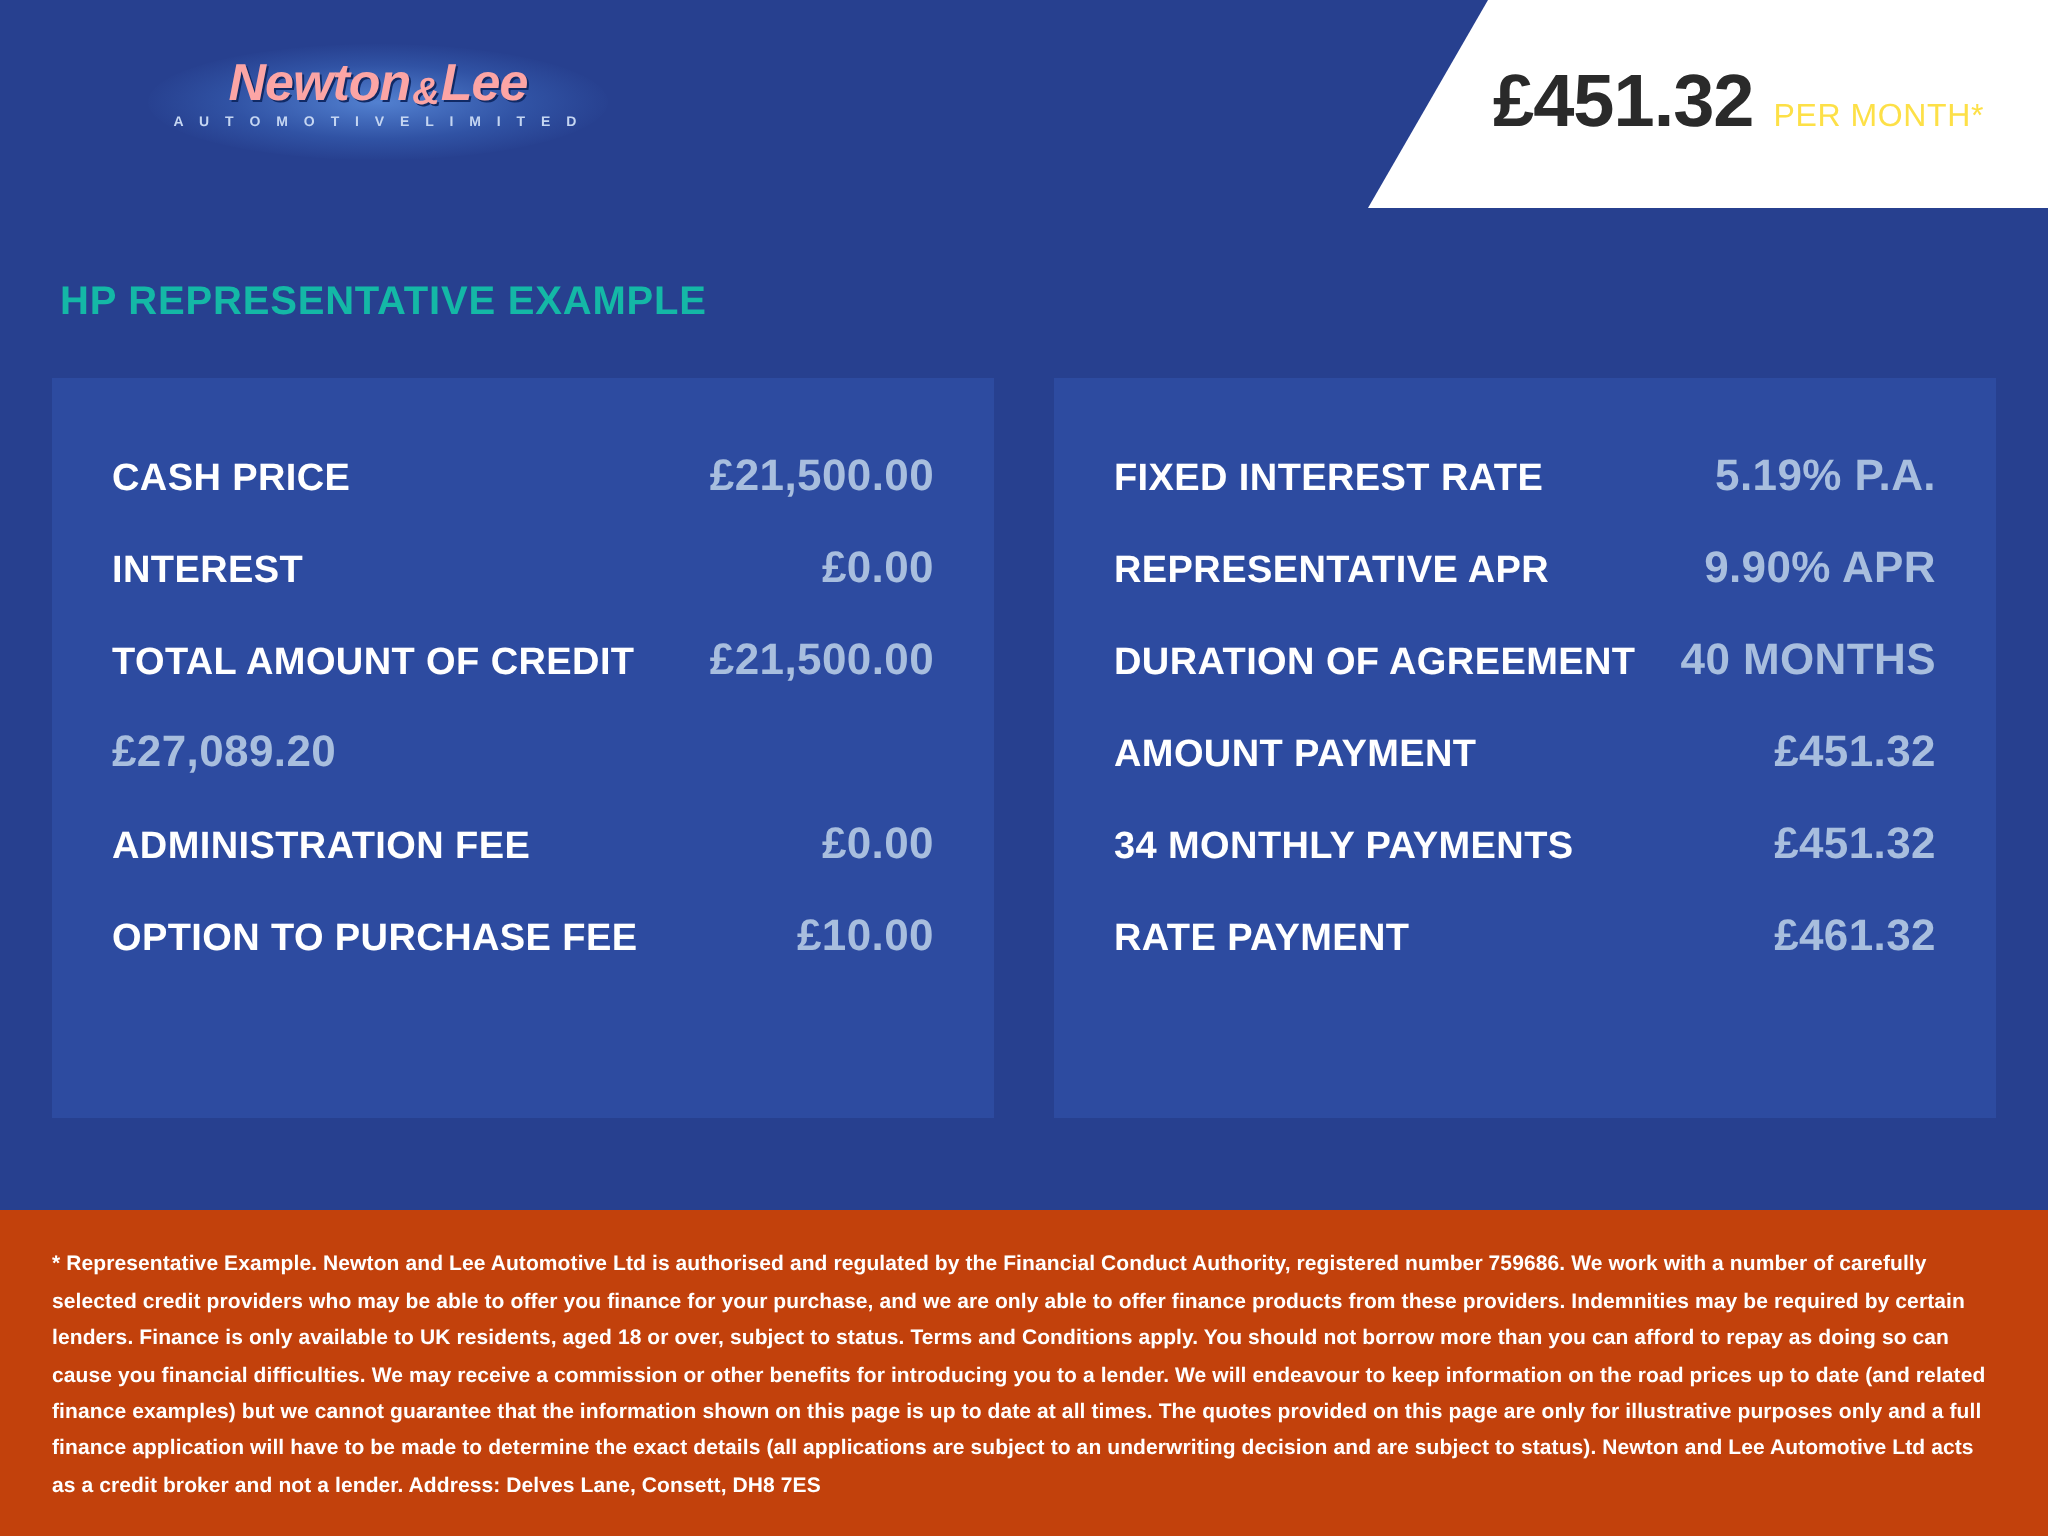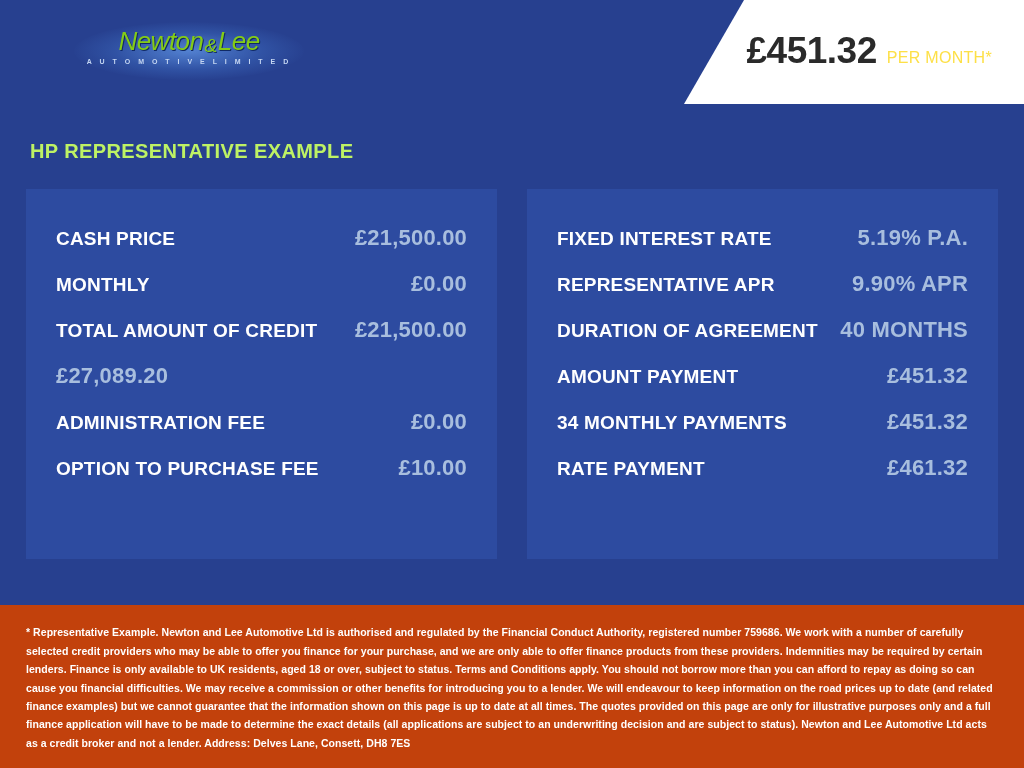--- a/index.html
+++ b/index.html
@@ -52,23 +52,23 @@
     height: 58px;
     border-radius: 50%;
     background: radial-gradient(ellipse at center, rgba(90,140,220,0.85) 0%, rgba(60,105,190,0.45) 45%, rgba(39,64,143,0) 72%);
   }
   .logo-text {
     position: absolute;
     left: 0;
     top: 14px;
     width: 230px;
     text-align: center;
-    color: #84cc16;
+    color: #fca5a5;
     font-style: italic;
-    font-weight: normal;
+    font-weight: bold;
     font-size: 26px;
     letter-spacing: -0.5px;
     text-shadow: 1px 1px 0 #102a66;
     line-height: 1;
   }
   .logo-amp {
     display: inline-block;
     font-size: 19px;
     font-style: italic;
     vertical-align: -2px;
@@ -105,21 +105,21 @@
     font-weight: normal;
     letter-spacing: 0.3px;
   }
 
   
   .content {
     position: relative;
     padding: 0 26px;
   }
   .section-title {
-    color: #bef264;
+    color: #14b8a6;
     font-size: 20px;
     font-weight: bold;
     letter-spacing: 0.4px;
     margin: 36px 0 26px 4px;
   }
   .panels {
     display: flex;
     gap: 30px;
   }
   .panel {
@@ -196,21 +196,21 @@
     <div class="section-title">HP REPRESENTATIVE EXAMPLE</div>
 
     <div class="panels">
 
       <div class="panel">
         <div class="row">
           <span class="row-label">CASH PRICE</span>
           <span class="row-value">£21,500.00</span>
         </div>
         <div class="row">
-          <span class="row-label">MONTHLY</span>
+          <span class="row-label">INTEREST</span>
           <span class="row-value">£0.00</span>
         </div>
         <div class="row">
           <span class="row-label">TOTAL AMOUNT OF CREDIT</span>
           <span class="row-value">£21,500.00</span>
         </div>
         <div class="row">
           <span class="row-value">£27,089.20</span>
         </div>
         <div class="row">

